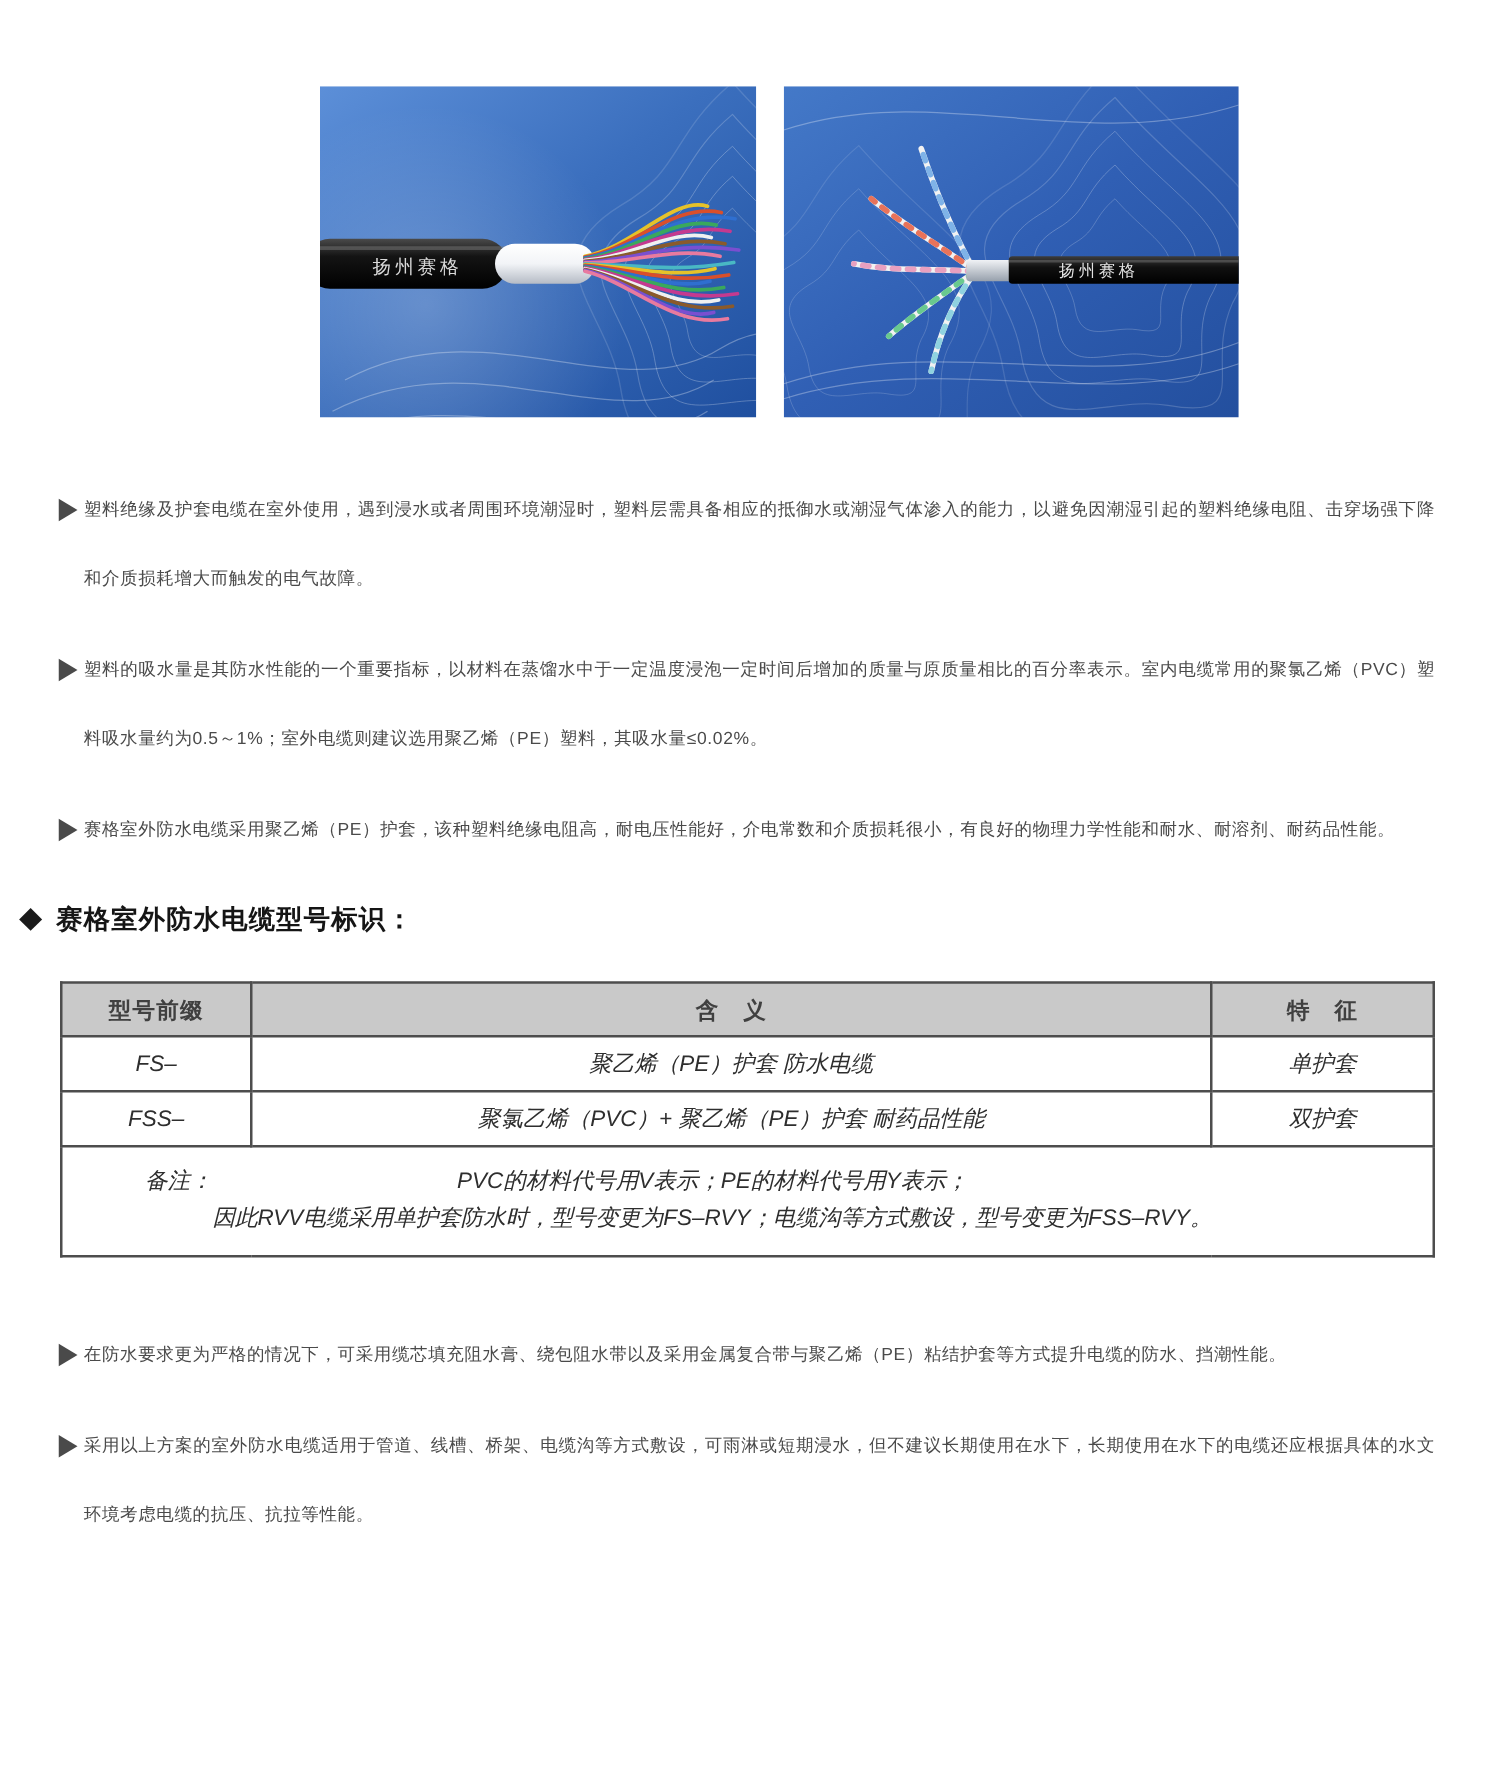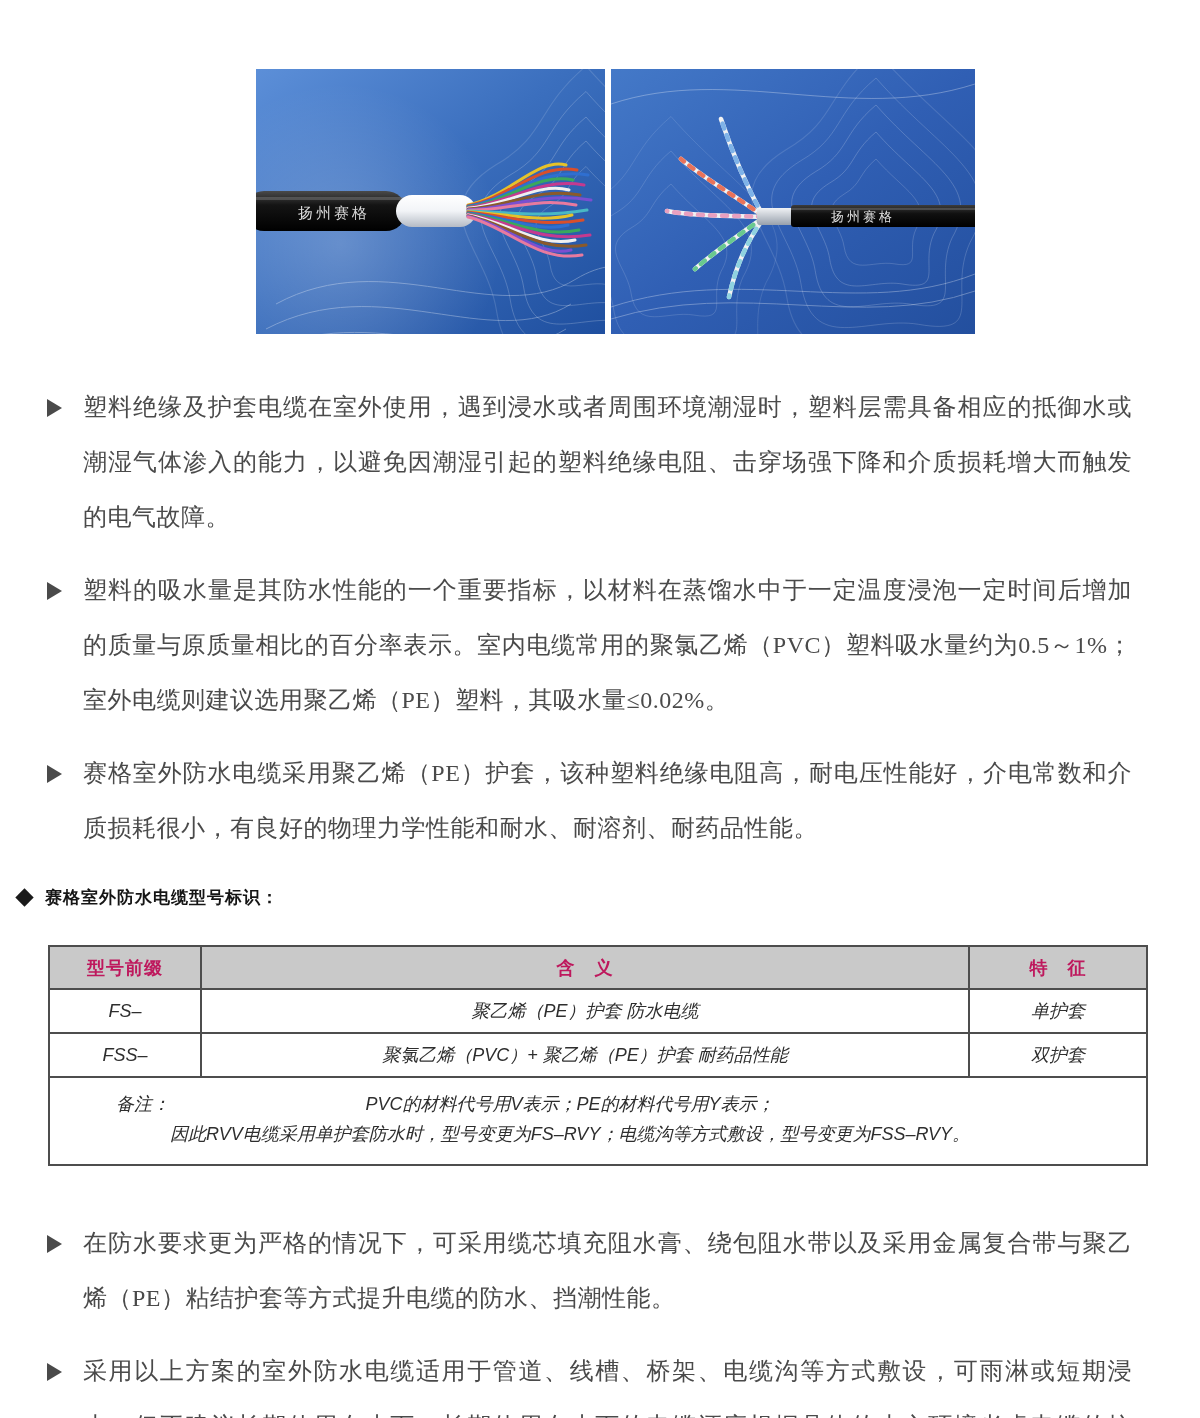--- a/index.html
+++ b/index.html
@@ -4,58 +4,58 @@
 <style>
   html,body{margin:0;padding:0;}
   body{
     width:1200px;height:1418px;background:#ffffff;
     font-family:"Liberation Sans", sans-serif;
     color:#4a4a4a;
     overflow:hidden;
   }
   .images-row{
     margin:69px 0 0 238px;
-    display:flex;gap:6px;padding-left:18px;
+    display:flex;gap:22px;padding-left:18px;
   }
   .photo{display:block;}
   
   .bullets{margin:46px 52px 0 47px;}
   .bullets-bottom{margin-top:50px;}
   .bullet{position:relative;padding-left:20px;margin:0 0 18px 0;}
   .bullet:last-child{margin-bottom:0;}
   .bullet p{
-    margin:16px;font-size:24px;line-height:55px;
-    text-align:justify;color:#4a4a4a;letter-spacing:0.5px;font-family:Liberation Serif, serif;
+    margin:0;font-size:14px;line-height:55px;
+    text-align:justify;color:#4a4a4a;letter-spacing:0.5px;
   }
   .tri{
     position:absolute;left:0;top:19px;width:0;height:0;
     border-top:9px solid transparent;border-bottom:9px solid transparent;
     border-left:15px solid #4a4a4a;
   }
   
   .section-title{
     display:flex;align-items:center;
     margin:30px 0 0 18px;
-    font-size:17px;font-weight:bold;color:#151515;letter-spacing:1px;
+    font-size:21px;font-weight:bold;color:#151515;letter-spacing:1px;
   }
   .diamond{
     width:13px;height:13px;background:#1a1a1a;
     transform:rotate(45deg);margin:0 14px 0 0;flex:0 0 auto;
   }
   
   table.model-table{
     margin:36px 0 0 48px;width:1098px;
     border-collapse:collapse;table-layout:fixed;
     font-size:18px;color:#2e2e2e;
   }
   table.model-table th,table.model-table td{
     border:2px solid #4d4d4d;text-align:center;padding:0;
   }
   table.model-table th{
-    background:#c9c9c9;height:41px;font-weight:bold;color:#be185d;
+    background:#c9c9c9;height:41px;font-weight:bold;color:#404040;
     letter-spacing:1px;
   }
   table.model-table td{height:42px;font-style:italic;}
   td.note-cell{text-align:left;height:auto;border-radius:21px;}
   .note{display:flex;padding:11px 20px 15px 66px;line-height:30px;font-size:18px;color:#2e2e2e;}
   .note-label{flex:0 0 auto;white-space:nowrap;}
   .note-lines div{white-space:nowrap;}
 </style>
 </head>
 <body>

